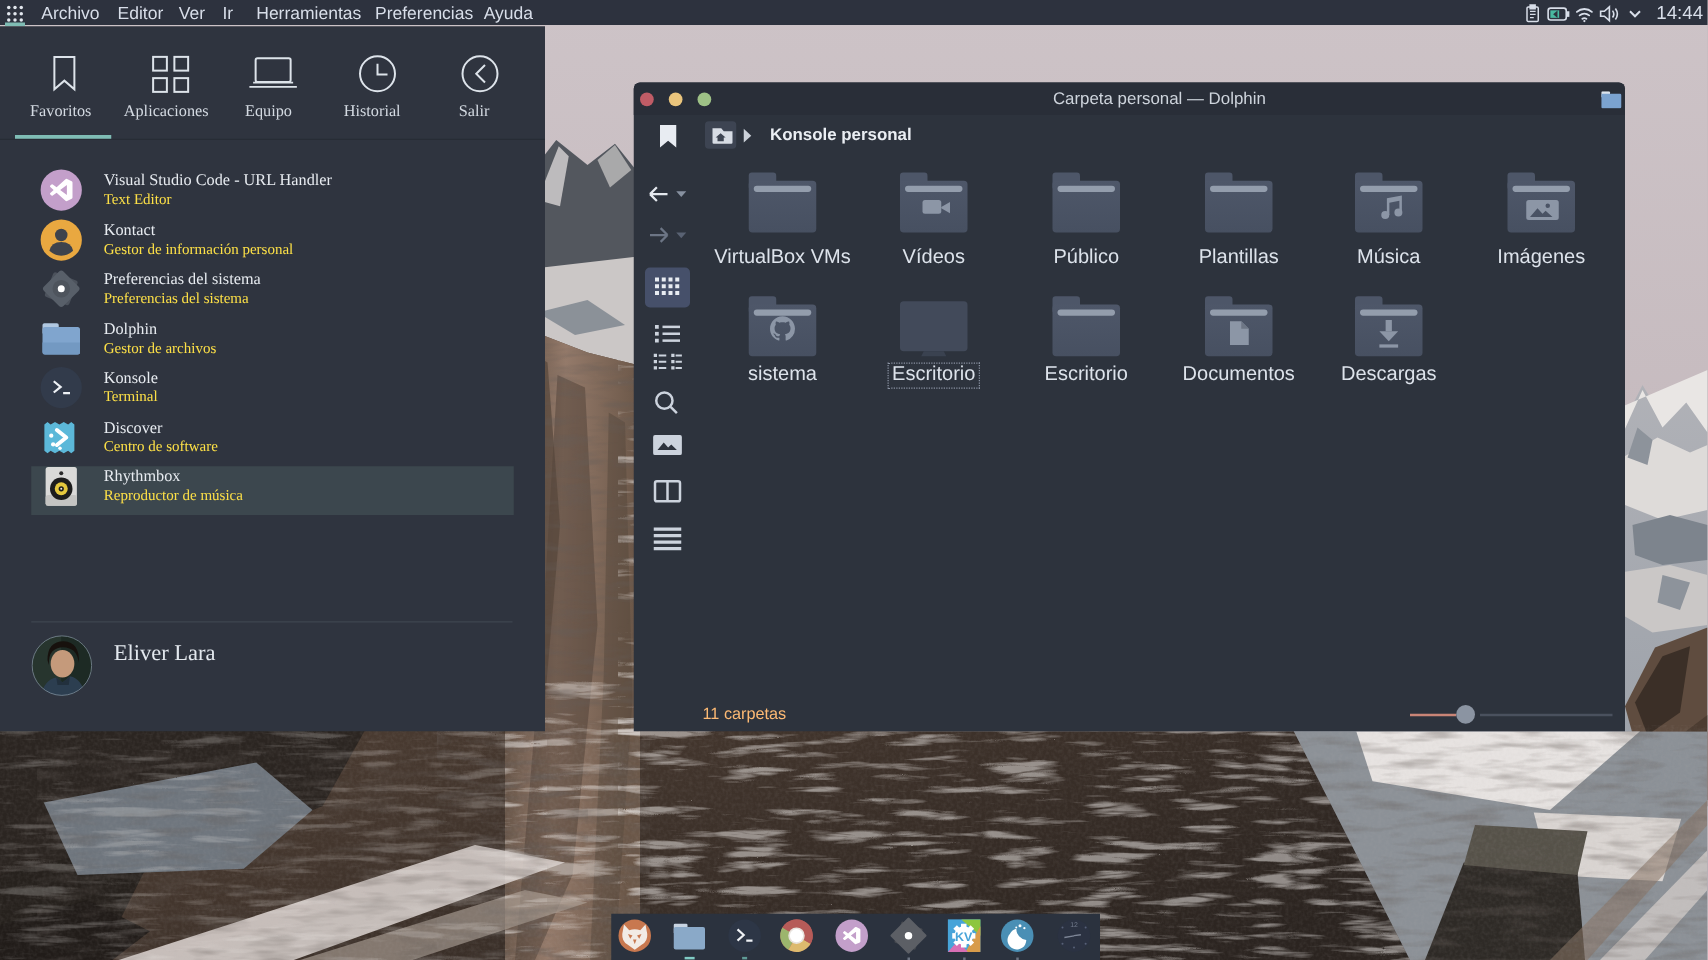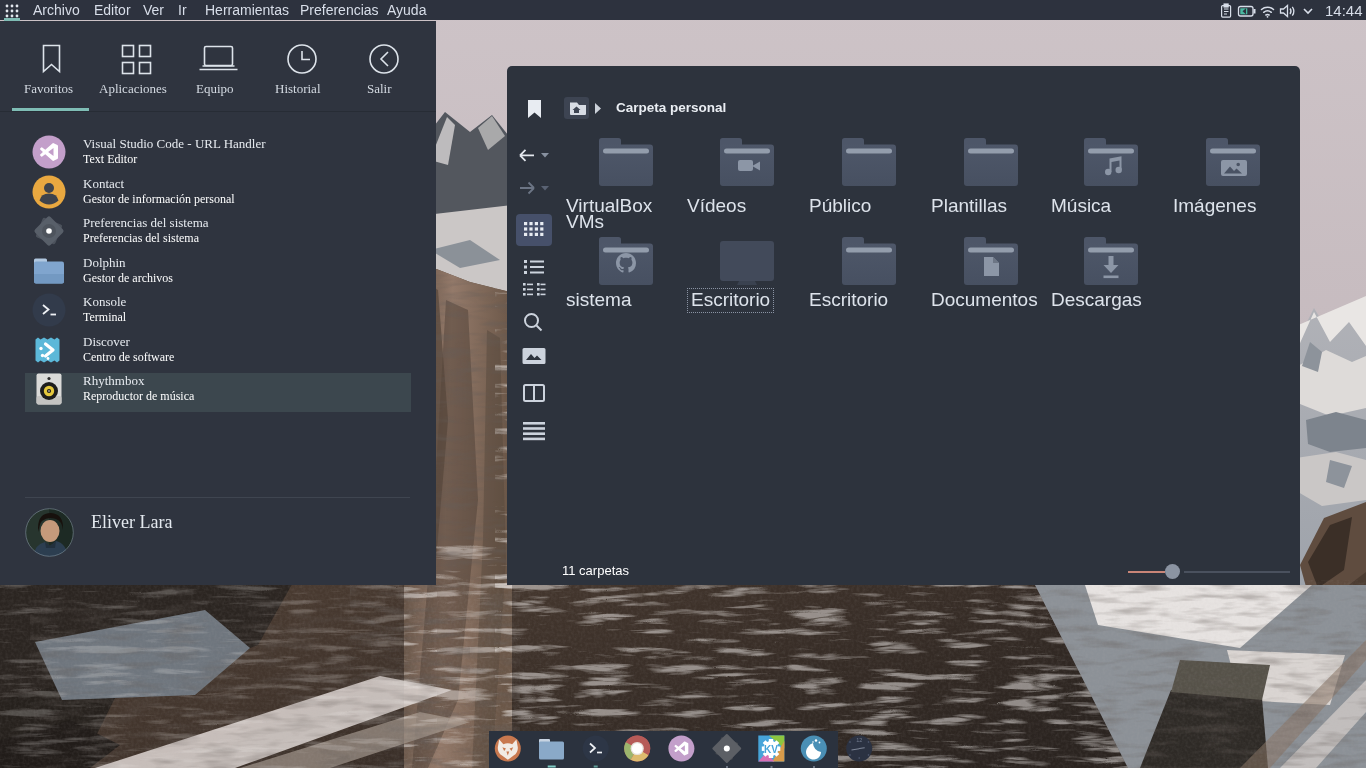--- a/index.html
+++ b/index.html
@@ -9,26 +9,26 @@
 #topbar { position:absolute; left:0; top:0; width:1366px; height:20px;
   background:#2d323e; color:#d8dee9; font-size:14px; }
 .menu { position:absolute; top:0; height:21px; line-height:21px; }
 #panel { position:absolute; left:0; top:21px; width:436px; height:564px;
   background:#2f343f;font-family:Liberation Serif, serif; }
 #dolphin { position:absolute; left:507px; top:66px; width:793px; height:519px;
   background:#2d333d; border-radius:5px 5px 0 0; }
 #titlebar { position:absolute; left:0; top:0; width:100%; height:26px;
   background:#292e38; border-radius:5px 5px 0 0; }
 .tl { position:absolute; top:8px; width:11px; height:11px; border-radius:50%; }
-#dock { position:absolute; left:489px; top:731px; width:349px; height:37px;
+#dock { position:absolute; left:489px; top:731px; width:391px; height:37px;
   background:#2b323e; }
 .abs { position:absolute; }
 .rowt { left:83px; height:16px; line-height:16px; font-size:13px; color:#e7ebf0; }
-.rows2 { left:83px; height:15px; line-height:15px; font-size:12px; color:#ffffff; }
-.lbl { width:120px; text-align:left; color:#dde3eb; font-size:19px; height:16px; line-height:16px; }
+.rows2 { left:83px; height:15px; line-height:15px; font-size:12px; color:#fde047; }
+.lbl { width:120px; text-align:center; color:#dde3eb; font-size:16px; height:16px; line-height:16px; }
 </style>
 </head>
 <body>
 <svg id="wall" width="1366" height="768" viewBox="0 0 1366 768">
 <defs>
   <linearGradient id="sky" x1="0" y1="0" x2="0" y2="1">
     <stop offset="0" stop-color="#cdc3c7"></stop>
     <stop offset="0.45" stop-color="#c6bbbf"></stop>
     <stop offset="1" stop-color="#beb2b6"></stop>
   </linearGradient>
@@ -283,31 +283,41 @@
       <ellipse cx="25" cy="23" rx="9.5" ry="11" fill="#c59a7b"></ellipse>
       <path d="M13,20 Q13,5 26,5 Q39,6 38,22 Q37,13 31,11 Q23,8 17,13 Q14,16 14,24 Z" fill="#17110d"></path>
       <path d="M8,49 Q10,36 20,34 L25,38 L31,33 Q41,35 43,49 Z" fill="#2c3e50"></path>
       <path d="M20,34 L25,38 L31,33 L30,40 L21,40 Z" fill="#22303d"></path>
     </g>
     <circle cx="24.5" cy="24.5" r="23.8" fill="none" stroke="#8a99a8" stroke-width="0.8" opacity="0.7"></circle>
   </svg>
 </div>
 
 <div id="dolphin">
+  <div id="titlebar">
+    <div class="tl" style="left:5px;background:#c05c66"></div>
+    <div class="tl" style="left:28px;background:#e9c47c"></div>
+    <div class="tl" style="left:51px;background:#9ec186"></div>
+    <div class="abs" style="left:0;top:0;width:100%;height:26px;line-height:26px;text-align:center;color:#ced4dc;font-size:13.5px;padding-left:48px">Carpeta personal — Dolphin</div>
+    <svg class="abs" style="left:774px;top:7px" width="17" height="14" viewBox="0 0 17 14">
+      <rect x="0" y="0" width="7" height="5" rx="1" fill="#dce4ee"></rect>
+      <rect x="0" y="2" width="16" height="11.5" rx="1" fill="#7ba3d0"></rect>
+    </svg>
+  </div>
 
   <svg class="abs" style="left:0;top:26px" width="791" height="40" viewBox="0 0 791 40">
     <path d="M21,8 h13 v18 l-6.5,-5.5 L21,26 z" fill="#e8ecf2"></path>
     <rect x="57" y="5" width="25" height="22" rx="3" fill="#3d4452"></rect>
     <g fill="#d7dce4">
         <path d="M63,10.5 h7 l2,2.5 h7 v9 a1,1 0 0 1 -1,1 h-14 a1,1 0 0 1 -1,-1 z"></path>
         <path d="M69.5,14.5 l4,3.5 h-1.5 v3 h-5 v-3 h-1.5 z" fill="#3d4452"></path>
       </g>
     <path d="M88,11 l6,5.5 l-6,5.5 z" fill="#ccd2da"></path>
   </svg>
-  <div class="abs" style="left:109px;top:26px;height:31px;line-height:31px;color:#eaeef3;font-size:13.5px;font-weight:bold">Carpeta personal</div>
+  <div class="abs" style="left:109px;top:26px;height:31px;line-height:31px;color:#eaeef3;font-size:13.5px;font-weight:bold">Konsole personal</div>
 
   <svg class="abs" style="left:0;top:66px" width="56" height="380" viewBox="0 0 56 380">
     <g stroke="#e4e8ee" stroke-width="1.8" fill="none">
       <path d="M13,23.3 h14 M13,23.3 l5.5,-5.5 M13,23.3 l5.5,5.5"></path>
     </g>
     <path d="M34,21 l8,0 l-4,4.5 z" fill="#8791a0"></path>
     <g stroke="#6c7585" stroke-width="1.8" fill="none">
       <path d="M13,56 h14 M27,56 l-5.5,-5.5 M27,56 l-5.5,5.5"></path>
     </g>
     <path d="M34,54 l8,0 l-4,4.5 z" fill="#596273"></path>
@@ -417,21 +427,21 @@
   <div class="abs lbl" style="left:302px;top:132px">Público</div>
   <div class="abs lbl" style="left:424px;top:132px">Plantillas</div>
   <div class="abs lbl" style="left:544px;top:132px">Música</div>
   <div class="abs lbl" style="left:666px;top:132px">Imágenes</div>
   <div class="abs lbl" style="left:59px;top:226px">sistema</div>
   <div class="abs lbl" style="left:180px;top:226px"><span style="border:1px dotted #8a93a3;padding:0 3px 2px 3px">Escritorio</span></div>
   <div class="abs lbl" style="left:302px;top:226px">Escritorio</div>
   <div class="abs lbl" style="left:424px;top:226px">Documentos</div>
   <div class="abs lbl" style="left:544px;top:226px">Descargas</div>
 
-  <div class="abs" style="left:55px;top:496px;height:18px;line-height:18px;color:#ffffff;font-size:13px">11 carpetas</div>
+  <div class="abs" style="left:55px;top:496px;height:18px;line-height:18px;color:#fdba74;font-size:13px">11 carpetas</div>
   <div class="abs" style="left:621px;top:504.5px;width:37px;height:2px;background:#c98577"></div>
   <div class="abs" style="left:677px;top:504.5px;width:106px;height:2px;background:#4a515e"></div>
   <div class="abs" style="left:658px;top:498px;width:15px;height:15px;border-radius:50%;background:#8b94a2"></div>
 </div>
 
 <div id="dock">
 <svg class="abs" style="left:0;top:0" width="391" height="37" viewBox="0 0 391 37">
 
   <circle cx="18.8" cy="17.5" r="13" fill="#c8784f"></circle>
   <path d="M10.2,8.6 L14.4,13.2 Q18.8,11.4 23.2,13.2 L27.4,8.6 L28.8,16.2 Q29.2,22 24.6,24.6 L18.8,28.8 L13,24.6 Q8.4,22 8.8,16.2 Z" fill="#f2ebe5"></path>

